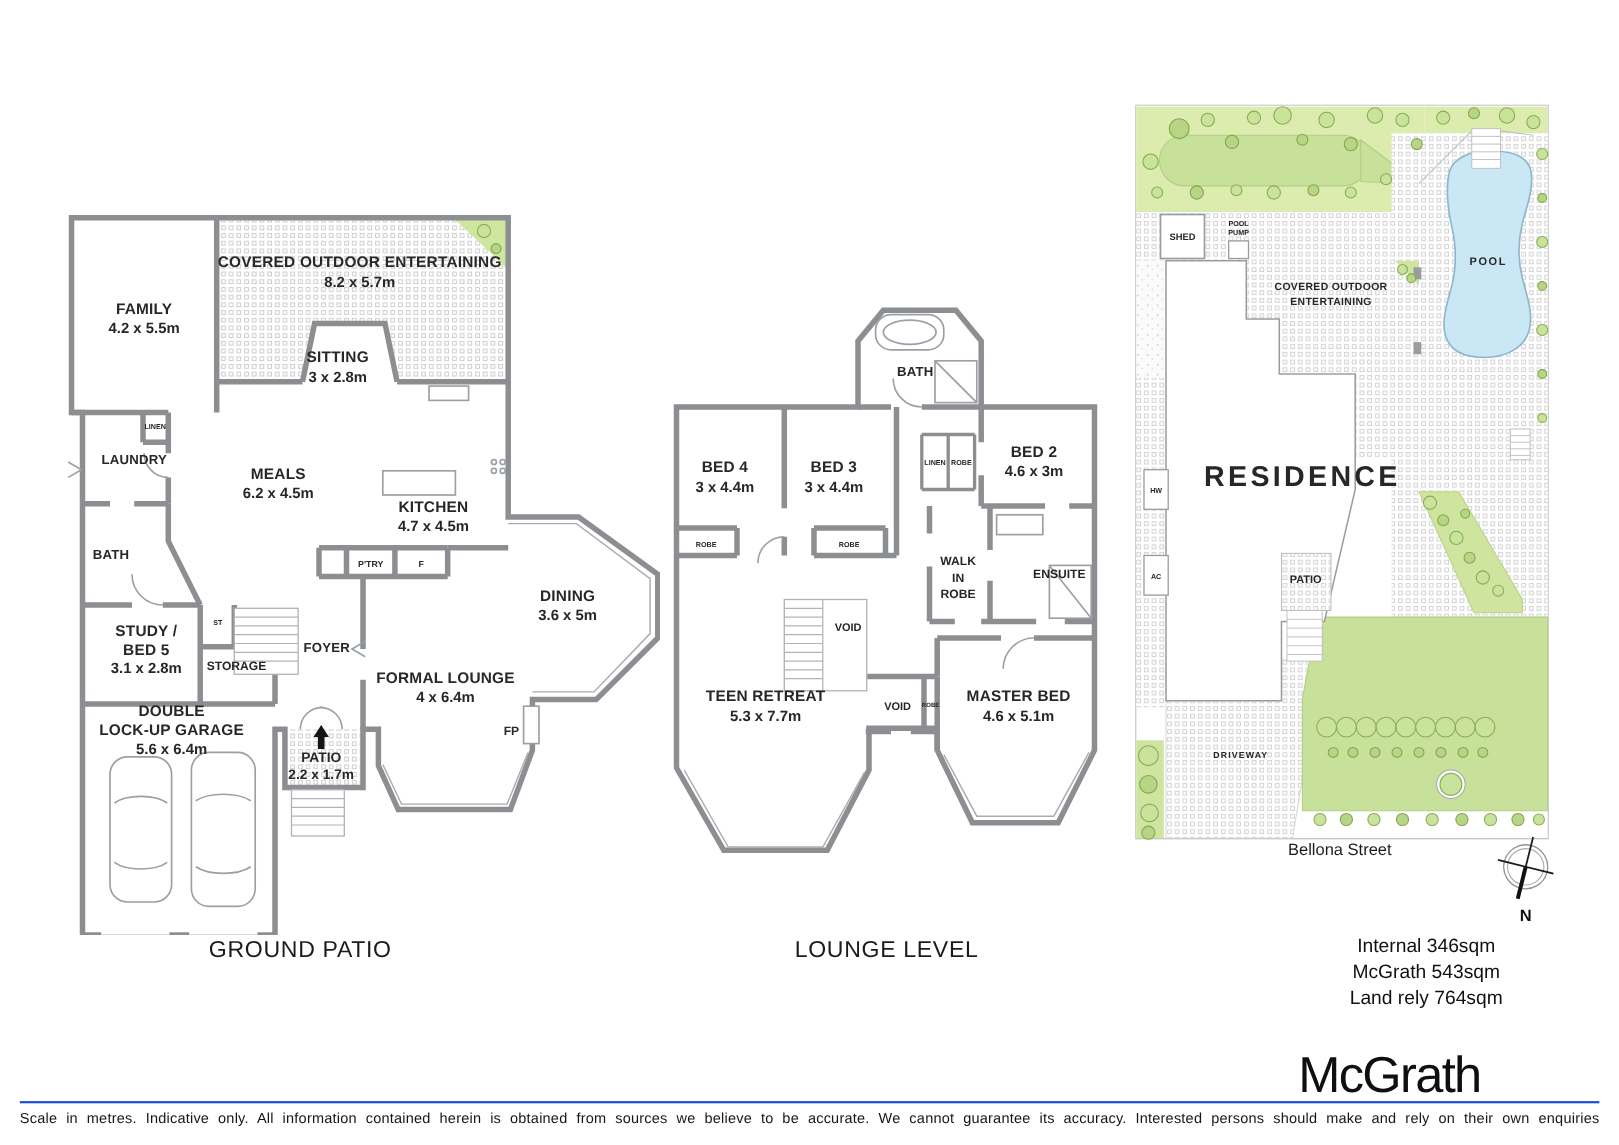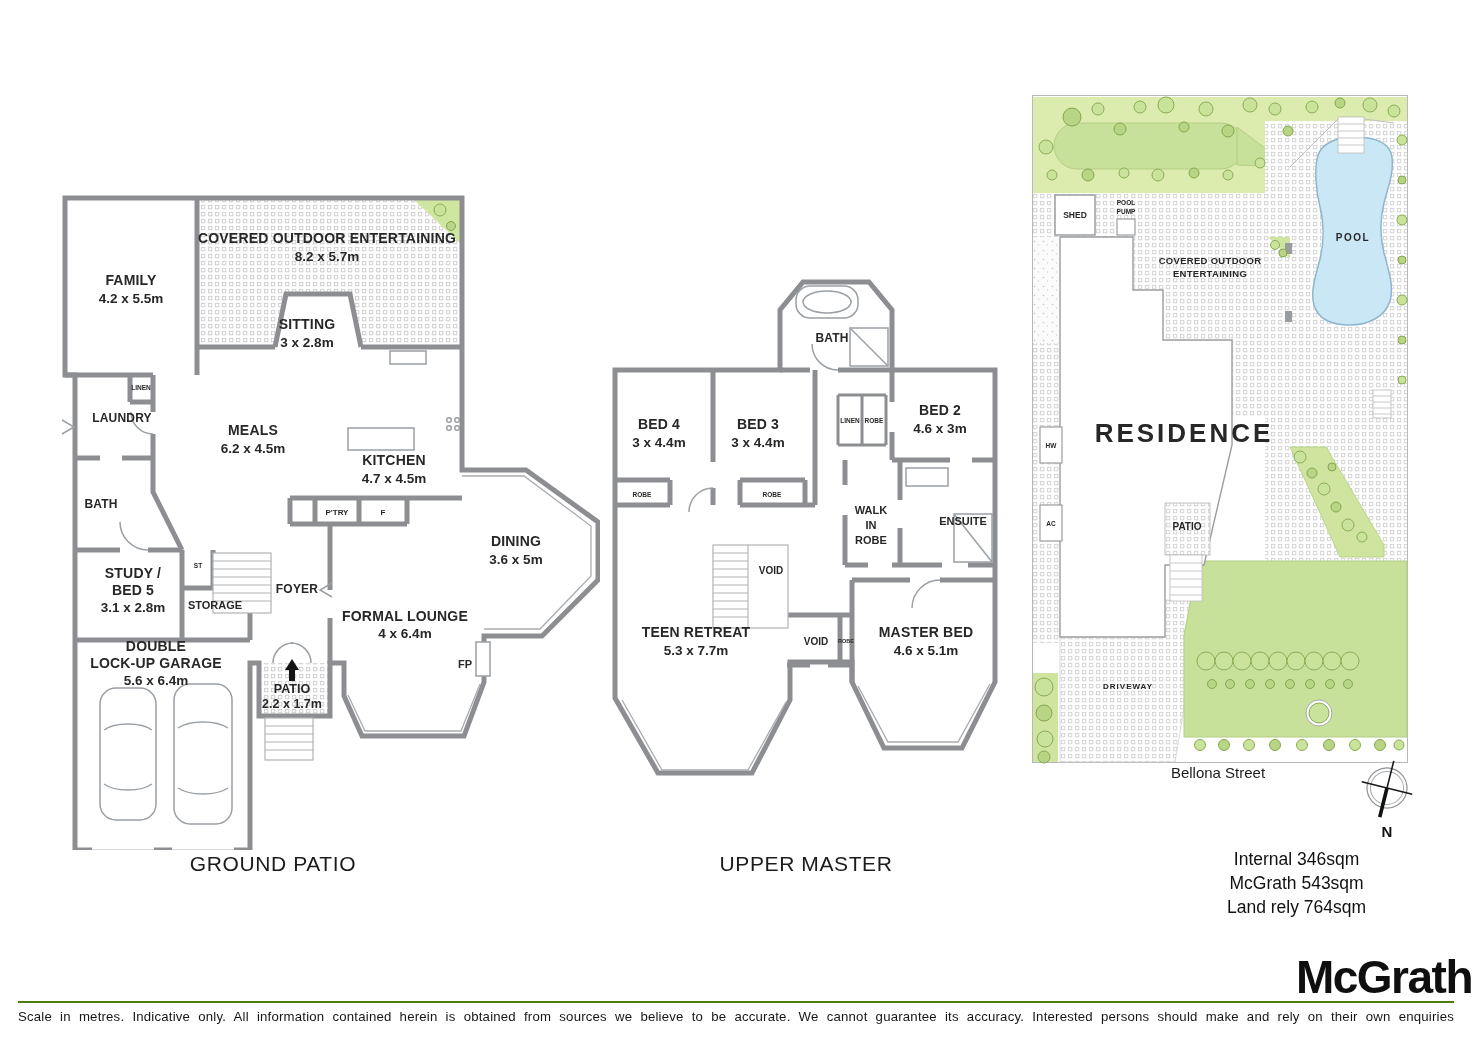--- a/index.html
+++ b/index.html
@@ -29,23 +29,23 @@
   .stair{stroke:#b0b3b6;stroke-width:1.2;fill:#ffffff;}
   .stline{stroke:#b0b3b6;stroke-width:1.1;fill:none;}
   .tree{fill:#c9e39b;stroke:#89ad55;stroke-width:1;}
   .tree2{fill:#b7d584;stroke:#83a84f;stroke-width:1;}
   .panel{position:absolute;}
   .level-title{position:absolute;transform:translateX(-50%);font-size:21px;
     font-weight:500;letter-spacing:.6px;color:#1b1b1b;white-space:nowrap;}
   .street{position:absolute;transform:translateX(-50%);font-size:15px;font-weight:400;}
   .areas{position:absolute;left:1227px;top:847px;font-size:17.5px;line-height:24px;
     font-weight:500;color:#111;text-align:center;}
-  .brand{position:absolute;left:1472px;top:950px;transform:translateX(-100%);
-    font-size:46px;font-weight:700;letter-spacing:-1.5px;color:#0f0f0f;white-space:nowrap;}
-  .footer{position:absolute;left:18px;right:18px;top:1001px;border-top:2px solid #4d7c0f;
+  .brand{position:absolute;left:1346px;top:950px;transform:translateX(-100%);
+    font-size:46px;font-weight:400;letter-spacing:-1.5px;color:#0f0f0f;white-space:nowrap;}
+  .footer{position:absolute;left:18px;right:18px;top:1001px;border-top:2px solid #1d4ed8;
     padding-top:6px;font-size:13.2px;color:#161616;text-align:justify;text-align-last:justify;
     white-space:nowrap;letter-spacing:.2px;}
   .compass{position:absolute;left:1352px;top:756px;}
 </style>
 </head>
 <body>
 
 <svg class="panel" style="left:60px;top:190px" width="540" height="660" viewBox="0 0 540 660">
   <defs>
     <pattern id="pvg" width="7" height="7" patternUnits="userSpaceOnUse">
@@ -371,21 +371,21 @@
   <text class="t-coe" x="178" y="182" text-anchor="middle">ENTERTAINING</text>
   <text class="t-pool" x="321" y="146" text-anchor="middle">POOL</text>
   <text class="t-res" x="152" y="347" text-anchor="middle">RESIDENCE</text>
   <text class="t-tiny" x="19" y="353" text-anchor="middle">HW</text>
   <text class="t-tiny" x="19" y="431" text-anchor="middle">AC</text>
   <text class="t-void" x="155" y="435" text-anchor="middle">PATIO</text>
   <text class="t-dw" x="96" y="594" text-anchor="middle">DRIVEWAY</text>
 </svg>
 
 <div class="level-title" style="left:273px;top:852px">GROUND PATIO</div>
-<div class="level-title" style="left:806px;top:852px">UPPER MASTER</div>
+<div class="level-title" style="left:806px;top:852px">LOUNGE LEVEL</div>
 <div class="street" style="left:1218px;top:764px">Bellona Street</div>
 
 <svg class="compass" width="70" height="84" viewBox="0 0 70 84">
   <g transform="rotate(14 35 32)">
     <circle cx="35" cy="32" r="20" fill="none" stroke="#8e9296" stroke-width="1.2"></circle>
     <circle cx="35" cy="32" r="16.5" fill="none" stroke="#a7abae" stroke-width="1"></circle>
     <line x1="35" y1="4" x2="35" y2="60" stroke="#1a1a1a" stroke-width="1.6"></line>
     <line x1="9" y1="32" x2="61" y2="32" stroke="#1a1a1a" stroke-width="1.6"></line>
     <rect x="33.2" y="32" width="3.6" height="30" fill="#111111"></rect>
   </g>

